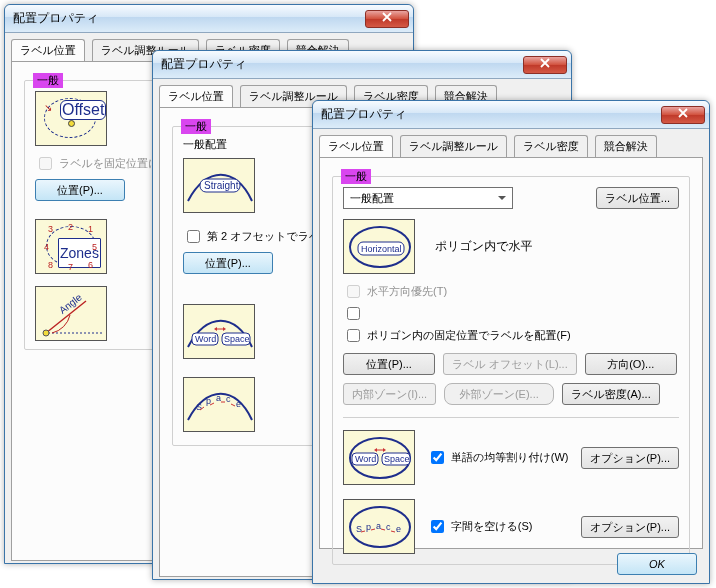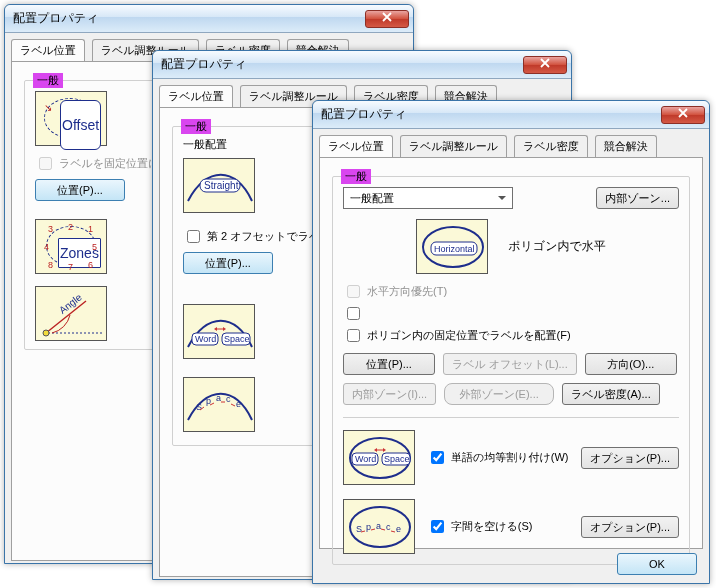--- a/index.html
+++ b/index.html
@@ -162,21 +162,21 @@
     gap: 8px;
   }
   hr.sep {
     border: none;
     border-top: 1px solid #D0D0D0;
     margin: 12px 0;
   }
   
   .th-offset .dashcircle { position:absolute; left:8px; top:6px; width:52px; height:40px; border:1px dashed #1E2E8C; border-radius:50%; }
   .th-offset .dot { position:absolute; left:32px; top:28px; width:7px; height:7px; border:1px solid #444; border-radius:50%; background:#F2DB3A; }
-  .th-offset .txt { position:absolute; left:24px; top:8px; color:#1E2E8C; font-size:14px; background:#fff; padding:16px 1px; border:1px solid #1E2E8C; border-radius:6px; }
+  .th-offset .txt { position:absolute; left:24px; top:8px; color:#1E2E8C; font-size:16px; background:#fff; padding:0 1px; border:1px solid #1E2E8C; border-radius:6px; }
   .th-offset .arr { position:absolute; left:8px; top:10px; color:#B22; font-size:10px; }
   .th-zones .dashcircle { position:absolute; left:10px; top:6px; width:50px; height:40px; border:1px dashed #1E2E8C; border-radius:50%; }
   .th-zones .txt { position:absolute; left:22px; top:18px; color:#1E2E8C; font-size:14px; background:#fff; border:1px solid #1E2E8C; border-radius:1px; padding:6px 1px; }
   .th-zones .n { position:absolute; color:#B22; font-size:9px; }
   .th-angle svg { position:absolute; left:4px; top:4px; }
   .th-straight svg,
   .th-wordspace svg,
   .th-space svg,
   .th-horizontal svg { position:absolute; left:2px; top:2px; }
 </style>
@@ -340,24 +340,24 @@
     <div class="tab">競合解決</div>
   </div>
   <div class="tab-body" style="height:calc(100% - 90px);">
     <div class="frame" style="min-height:360px;">
       <span class="frame-label">一般</span>
 
       <div class="row" style="justify-content:space-between;">
         <div class="select">
           <span>一般配置</span>
         </div>
-        <span class="btn" style="min-width:80px;">内部ゾーン...</span>
-      </div>
-
-      <div class="row" style="margin-top:10px; align-items:center; gap:20px;justify-content:center;">
+        <span class="btn" style="min-width:80px;">ラベル位置...</span>
+      </div>
+
+      <div class="row" style="margin-top:10px; align-items:center; gap:20px;">
         <div class="thumb th-horizontal">
           <svg width="68" height="50">
             <ellipse cx="34" cy="25" rx="30" ry="20" fill="none" stroke="#1E2E8C" stroke-width="2"></ellipse>
             <rect x="12" y="20" width="46" height="13" rx="5" fill="#fff" stroke="#1E2E8C"></rect>
             <text x="15" y="30" fill="#1E2E8C" font-size="9">Horizontal</text>
           </svg>
         </div>
         <span>ポリゴン内で水平</span>
       </div>
 
@@ -425,15 +425,15 @@
         <div class="chk">
           <input type="checkbox" checked="" style="">
           <span>字間を空ける(S)</span>
         </div>
         <span class="btn" style="min-width:92px; margin-left:auto;">オプション(P)...</span>
       </div>
 
     </div>
   </div>
   <div class="footer">
-    <span class="btn blue" style="min-width:80px;">OK</span>
+    <span class="btn blue" style="min-width:80px;font-style:italic;">OK</span>
   </div>
 </div>
 
 </body></html>

